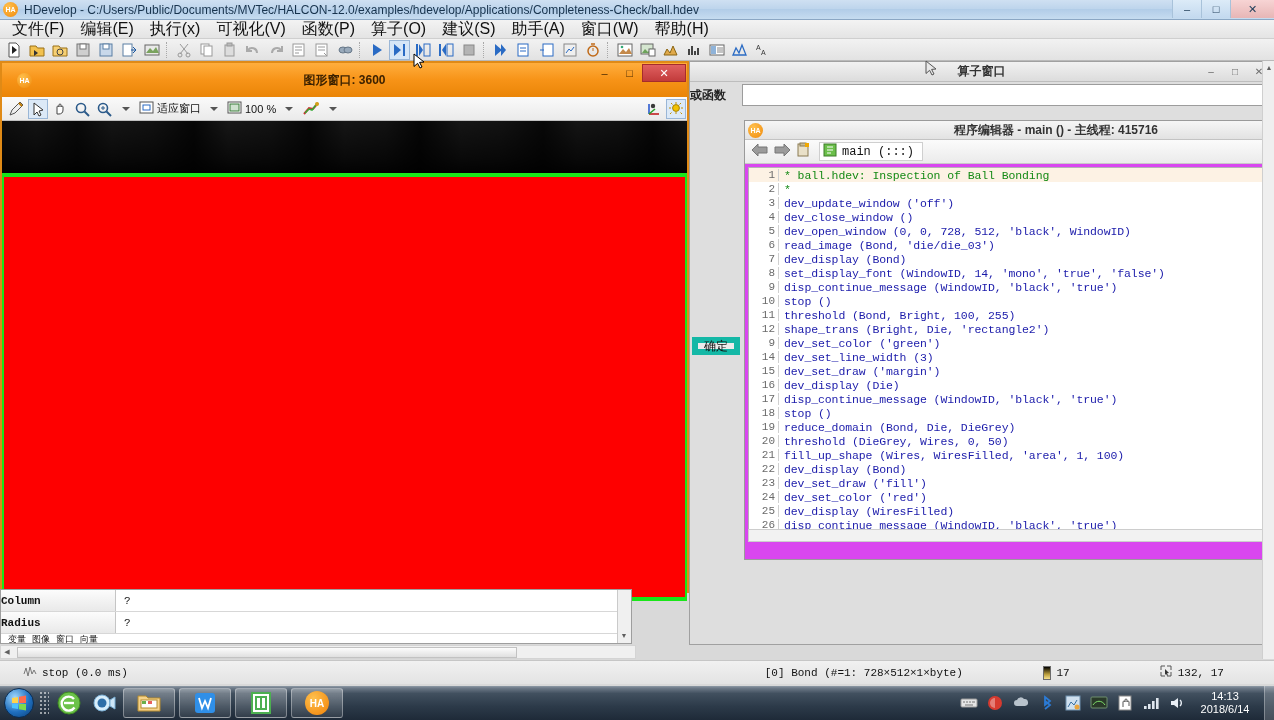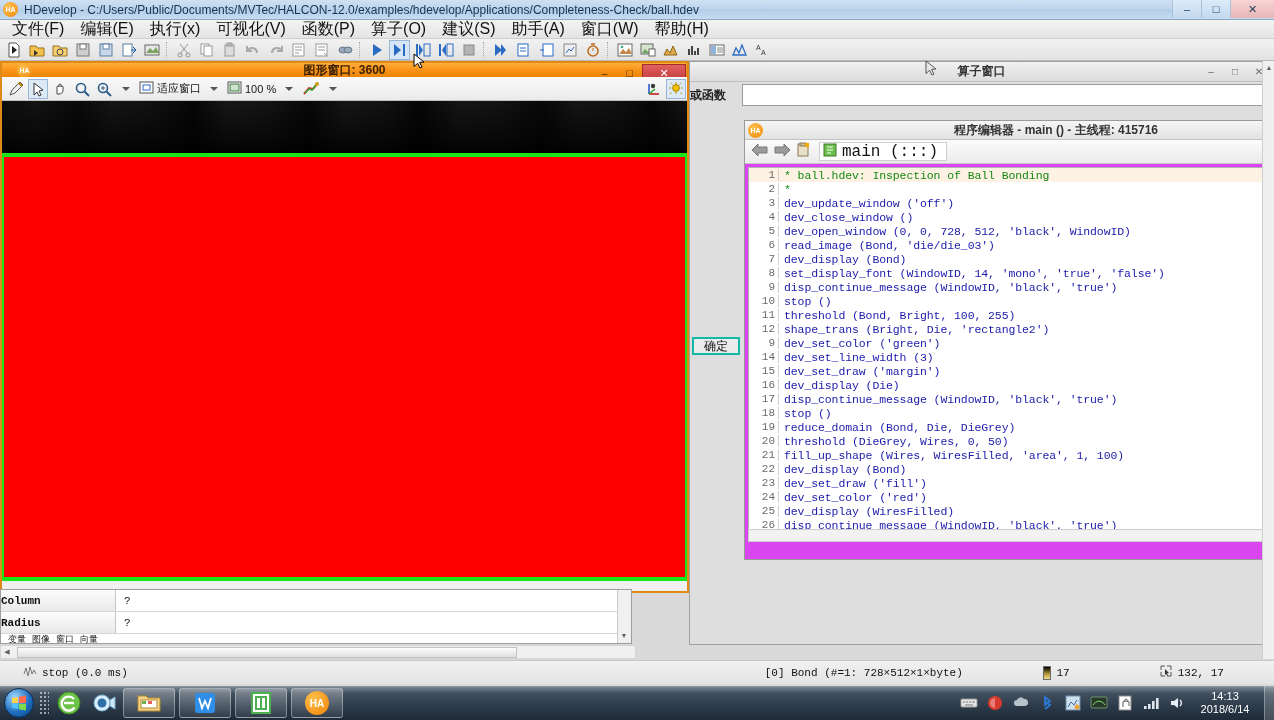--- a/index.html
+++ b/index.html
@@ -73,21 +73,21 @@
   }
   .tb-btn.pressed { border: 1px solid #9ab6d6; background: #d6e6f7; }
   .tb-sep { width: 3px; height: 16px; border-left: 1px dotted #a9a9a9; margin: 0 3px; flex: none; }
 
   
   #gfx-window {
     position: absolute; left: 0; top: 61px; width: 689px; height: 532px;
     border: 2px solid #e08a16; background: #f0f0f0;
   }
   #gfx-title {
-    height: 14px; background: linear-gradient(to bottom, #ffae3d 0%, #f79317 50%, #ea8507 100%);
+    height: 34px; background: linear-gradient(to bottom, #ffae3d 0%, #f79317 50%, #ea8507 100%);
     display: flex; align-items: center; position: relative; padding-left: 12px;
   }
   #gfx-title-text {
     position: absolute; left: 0; right: 0; text-align: center;
     font-size: 12px; font-weight: bold; color: #3d2200;
     font-family: "Liberation Sans", sans-serif;
   }
   #gfx-win-buttons { position: absolute; right: 1px; top: 0; display: flex; height: 20px; align-items: center; }
   .gwin-btn {
     width: 25px; height: 18px; display: flex; align-items: center; justify-content: center;
@@ -184,21 +184,21 @@
     display: flex; align-items: center; font-size: 12px; font-weight: bold; color: #222;
     font-family: "Liberation Sans", sans-serif; overflow: hidden;
   }
   #op-input {
     position: absolute; left: 52px; top: 22px; width: 533px; height: 22px;
     background: #fff; border: 1px solid #9c9c9c;
   }
   #op-ok {
     position: absolute; left: 2px; top: 275px; width: 48px; height: 18px;
     display: flex; align-items: center; justify-content: center;
-    font-size: 12px; color: #111; background: #ececec; border: 2px solid #14b8a6;
+    font-size: 12px; color: #111; background: #ececec; border: 6px solid #14b8a6;
     font-family: "Liberation Sans", sans-serif;
   }
 
   
   #prog-editor {
     position: absolute; left: 744px; top: 109px; width: 628px; height: 440px;
     background: #d946ef; border: 1px solid #9a9a9a; margin-top: 11px;
   }
   #pe-title {
     height: 19px; background: linear-gradient(to bottom, #f6f6f6, #e2e2e2);
@@ -211,21 +211,21 @@
   }
   #pe-nav {
     height: 24px; background: linear-gradient(to bottom, #fbfbfb, #ebebeb);
     display: flex; align-items: center; padding-left: 6px; gap: 4px;
     border-bottom: 1px solid #c8c8c8;
   }
   #pe-proc {
     display: flex; align-items: center; gap: 5px; height: 19px;
     background: #fff; border: 1px solid #cfcfcf; padding: 0 8px 0 3px; margin-left: 4px;
   }
-  #pe-proc-name { font-family: "Liberation Mono", monospace; font-size: 16px; color: #111; }
+  #pe-proc-name { font-family: "Liberation Mono", monospace; font-size: 12px; color: #111; }
   #code-area {
     position: relative; margin: 3px 2px 0 3px; width: 516px; height: 370px;
     background: #fff; border: 1px solid #b3b3b3; overflow: hidden;
   }
   .code-line { display: flex; height: 14px; align-items: center; white-space: nowrap; }
   .code-line.active { background: #fdf2e4; }
   .gutter {
     width: 30px; min-width: 30px; text-align: right; padding-right: 3px;
     color: #6a6a6a; font-family: "Liberation Mono", monospace; font-size: 11px;
     border-right: 1px solid #d0d0d0; position: relative;

